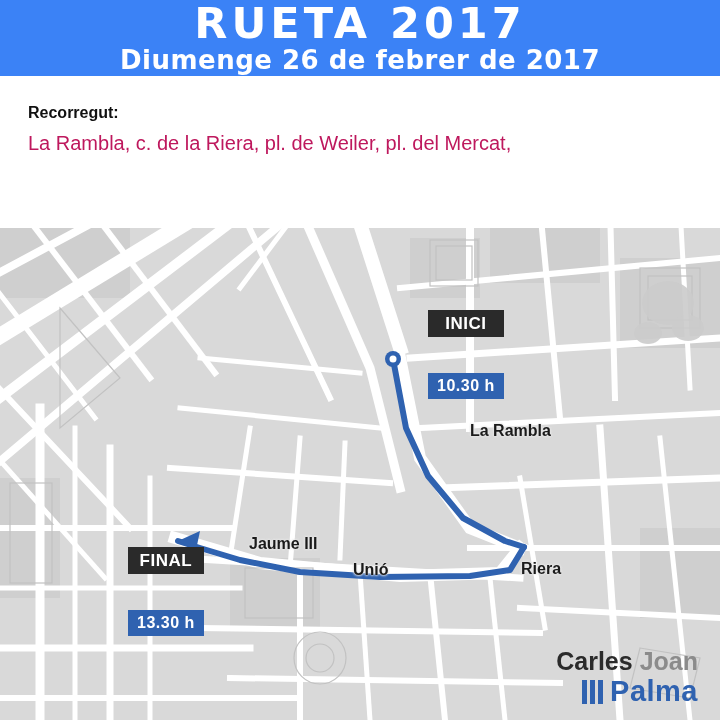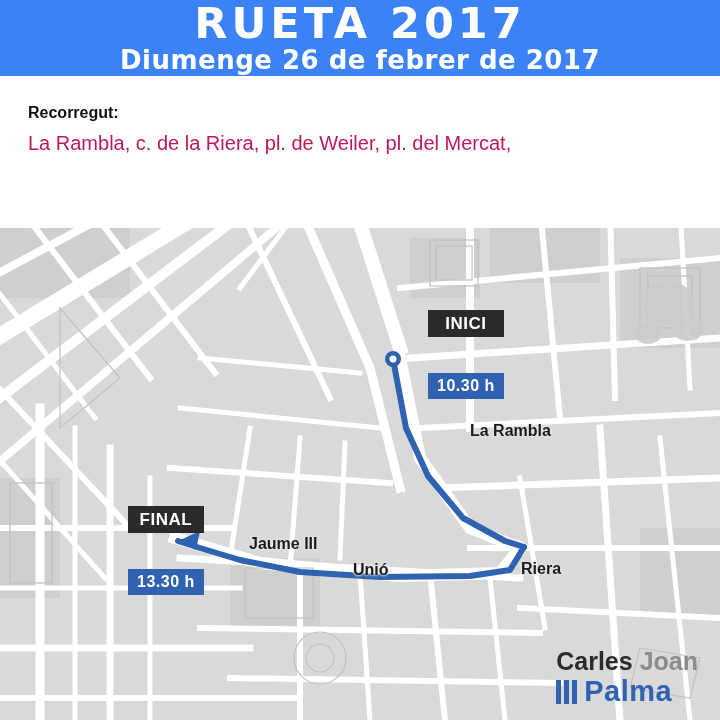--- a/index.html
+++ b/index.html
@@ -106,21 +106,21 @@
     font-weight: bold;
     color: #2b2b2b;
   }
   .logo-row1 .local {
     color: #8b8b8b;
     font-weight: bold;
   }
   .logo-row2 {
     display: flex;
     align-items: center;
-    justify-content: flex-start;
+    justify-content: flex-end;
     margin-top: 3px;
   }
   .logo-bars {
     display: inline-flex;
     gap: 3px;
     margin-right: 7px;
   }
   .logo-bars i {
     display: block;
     width: 5px; height: 24px;
@@ -253,21 +253,21 @@
       <circle cx="393" cy="131" r="8" fill="#2f62b0"></circle>
       <circle cx="393" cy="131" r="3.5" fill="#ffffff"></circle>
     </svg>
 
     <div class="marker-group" style="left:428px; top:82px;">
       <div class="marker" style="position:relative; display:block;">INICI</div>
       <div class="marker blue" style="position:relative; display:block;">10.30 h</div>
     </div>
 
     <div class="marker-group" style="left:128px; top:278px;">
-      <div class="marker" style="position:relative; display:block;">FINAL</div>
+      <div class="marker" style="position:relative; display:block;margin-top:41px;">FINAL</div>
       <div class="marker blue" style="position:relative; display:block;">13.30 h</div>
     </div>
 
     <div class="map-label" style="left:470px; top:194px;">La Rambla</div>
     <div class="map-label" style="left:521px; top:332px;">Riera</div>
     <div class="map-label" style="left:353px; top:333px;">Unió</div>
     <div class="map-label" style="left:249px; top:307px;text-align:center;">Jaume III</div>
 
     <div class="logo">
       <div class="logo-row1">

